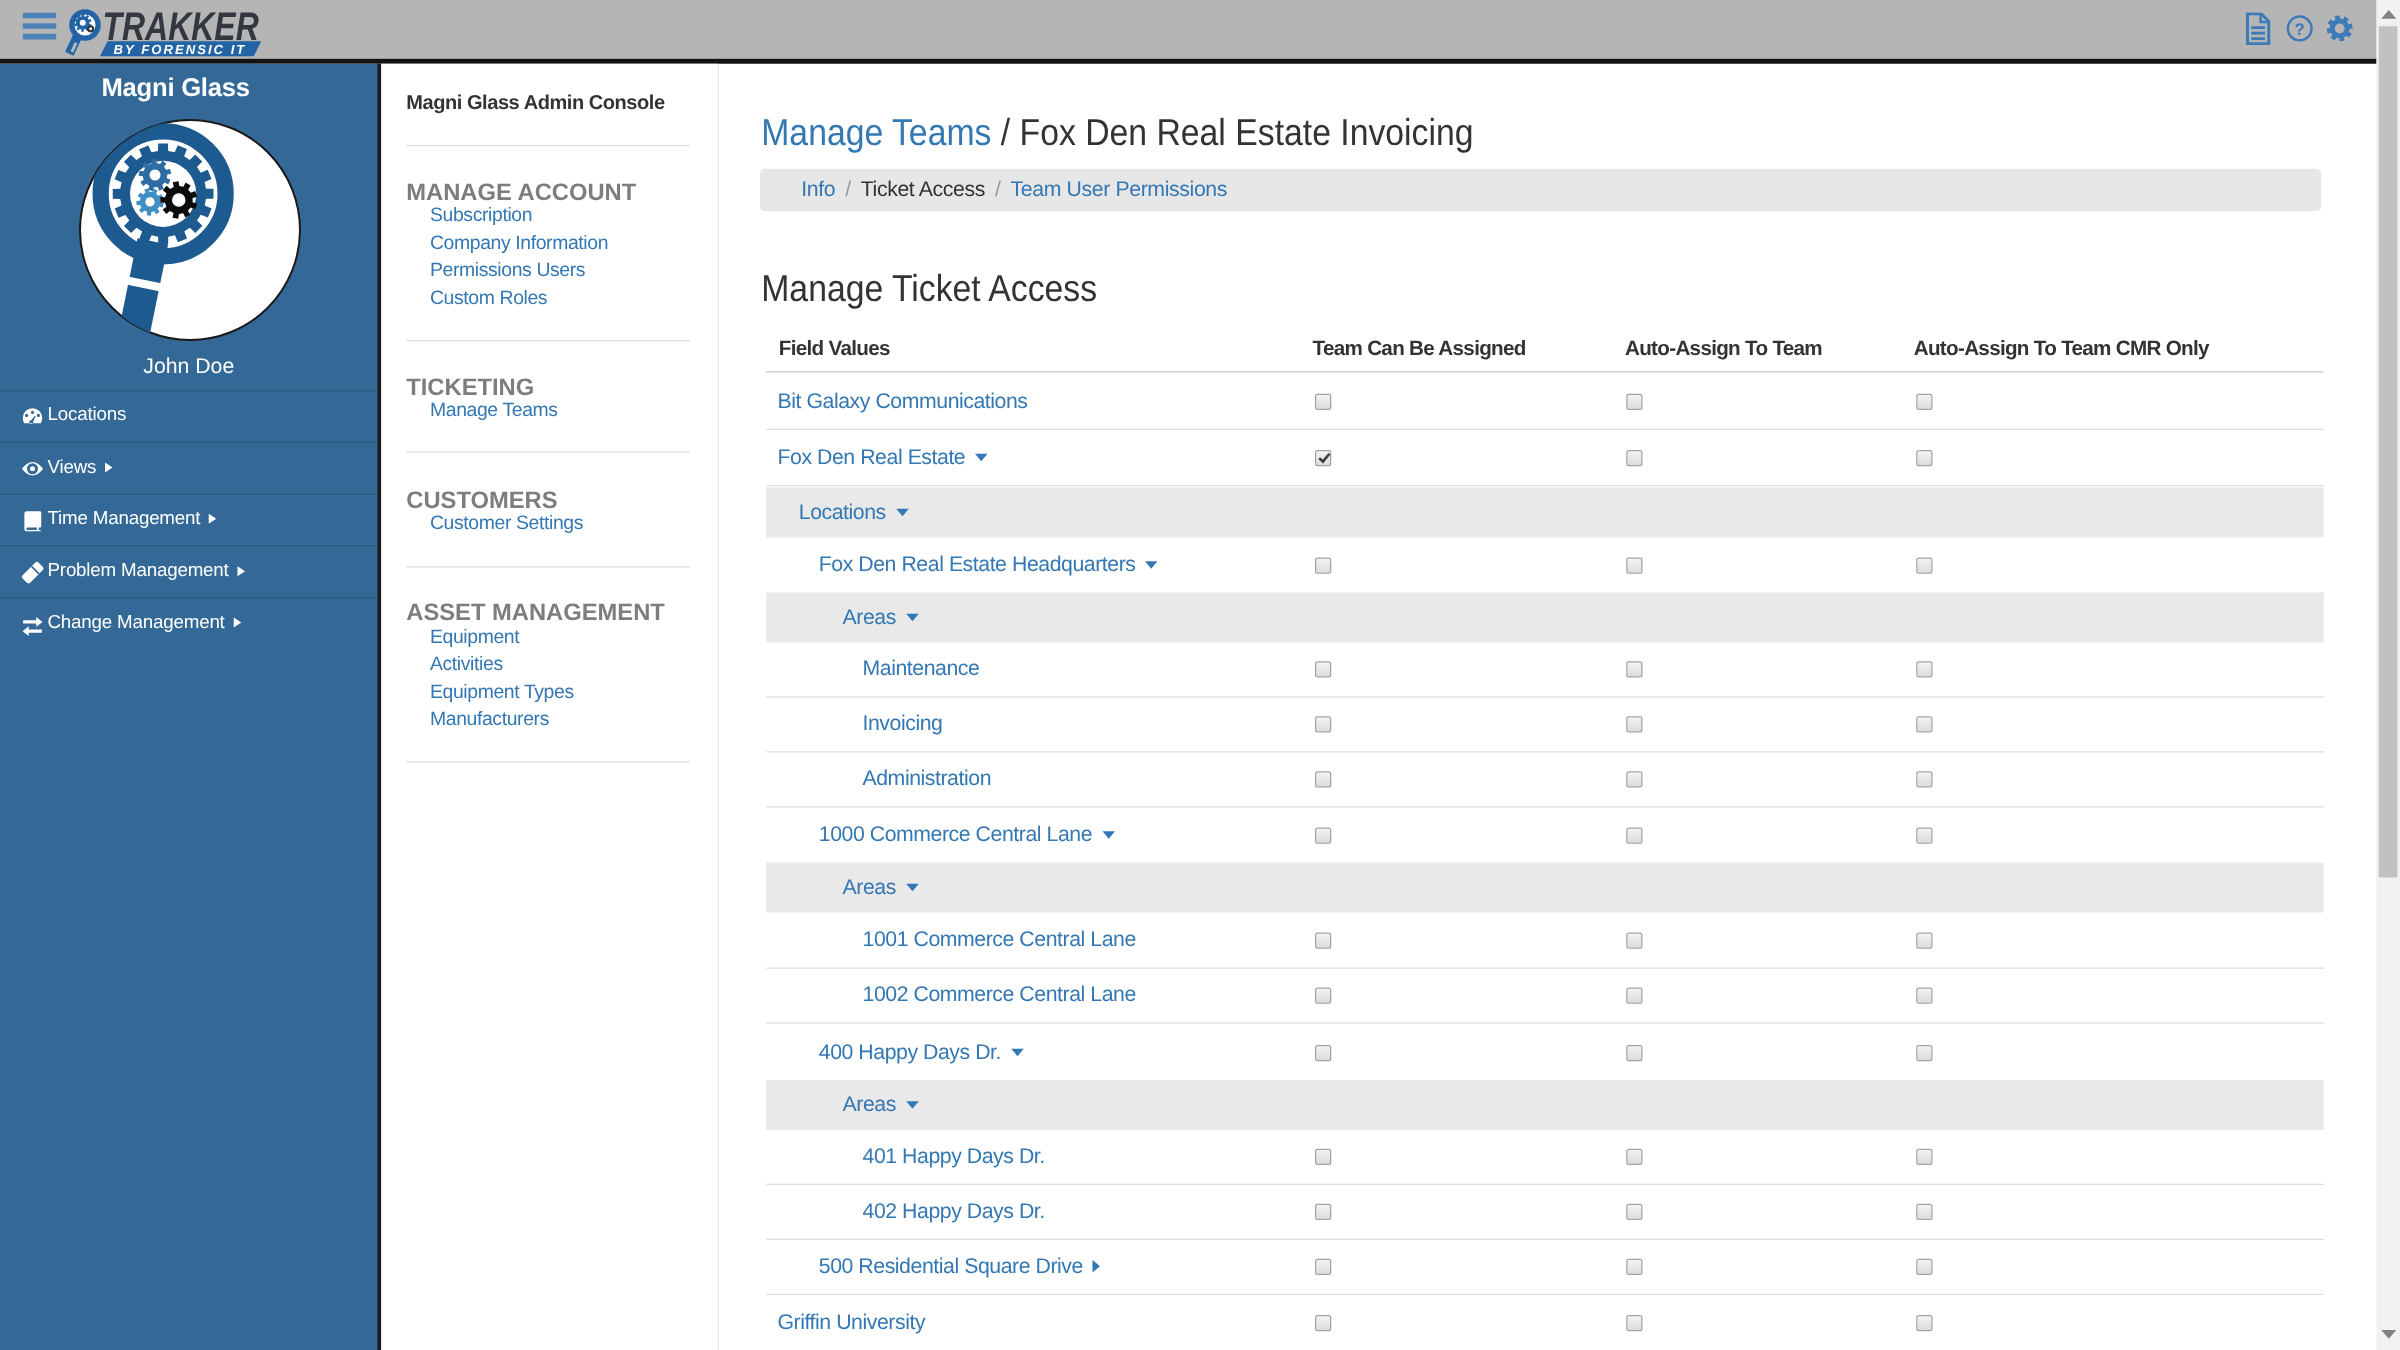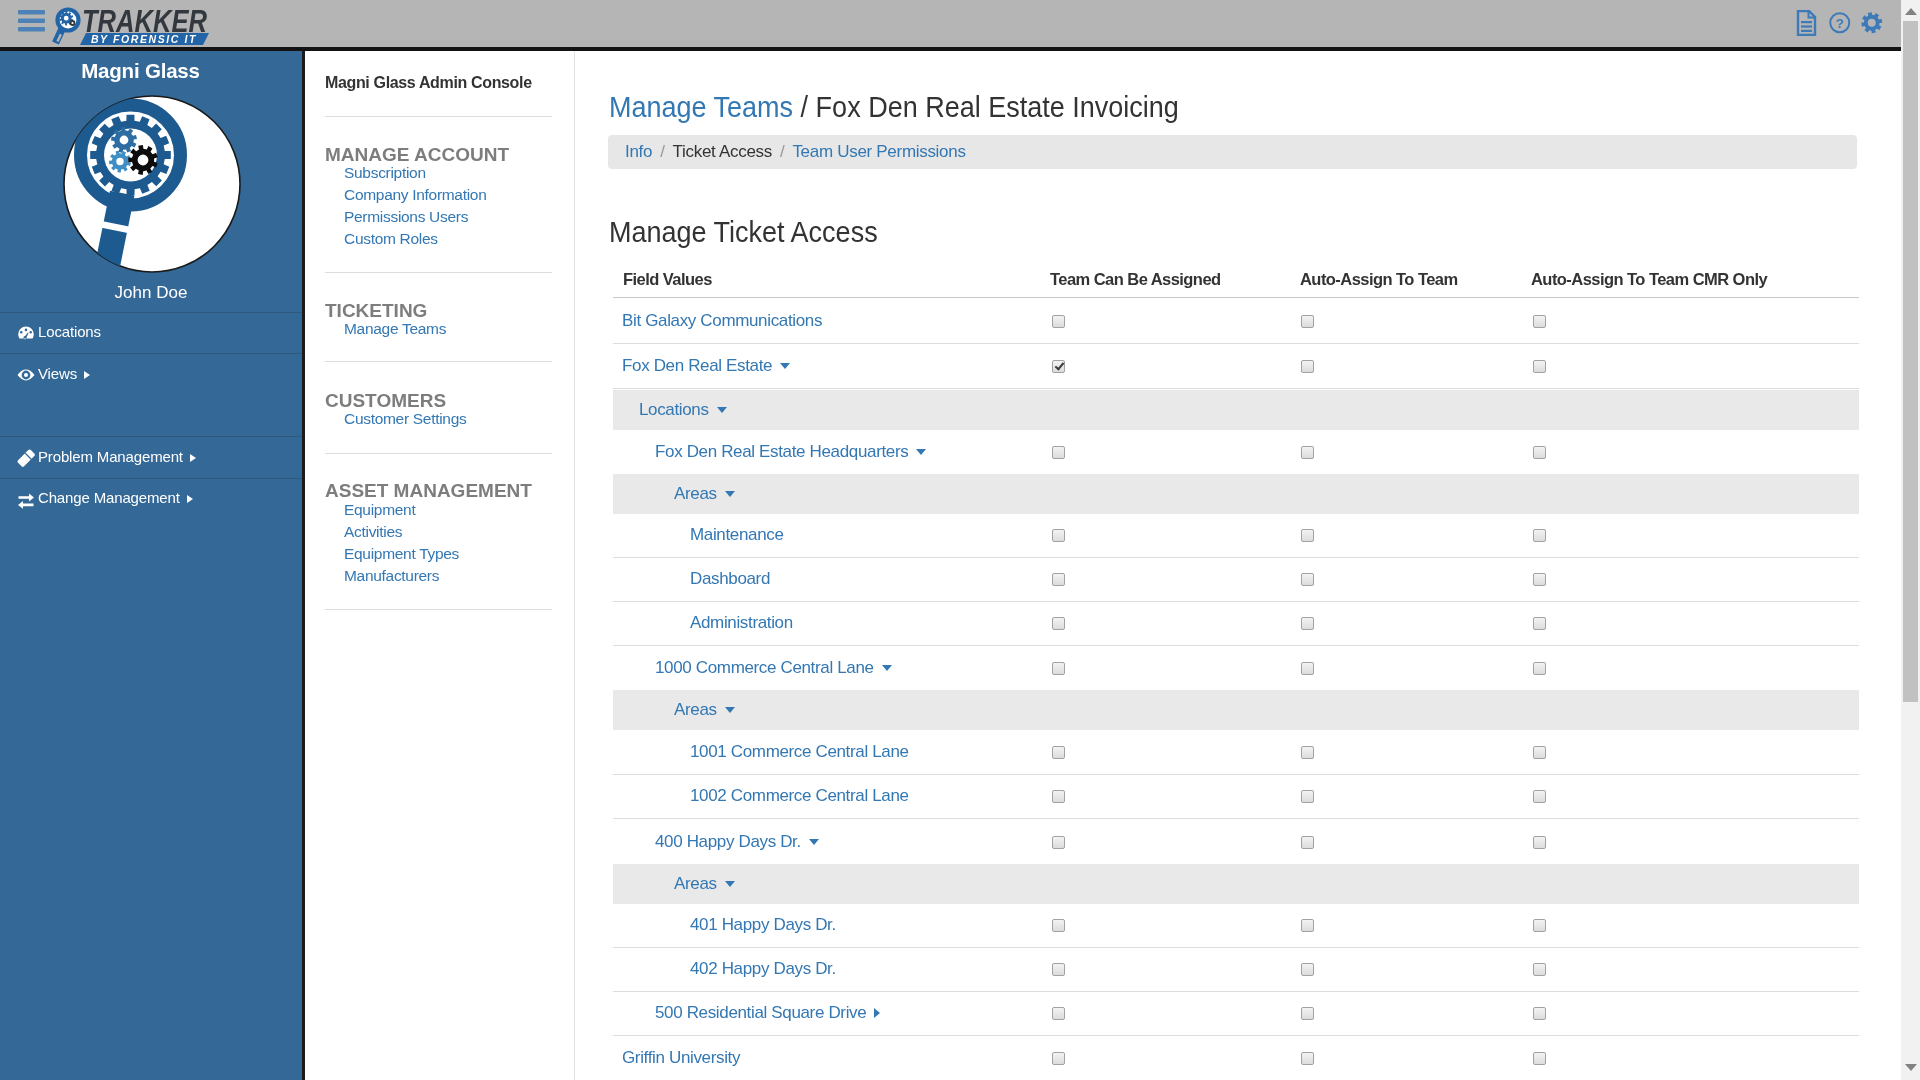--- a/index.html
+++ b/index.html
@@ -21,21 +21,21 @@
 
 #admin { position:absolute; left:305px; top:51px; width:269px; height:1029px; background:#fff; }
 #adminline { position:absolute; left:574px; top:51px; width:1px; height:1029px; background:#e3e3e3; }
 .adm-title { position:absolute; left:20px; color:#333; font-size:16px; font-weight:bold; letter-spacing:-0.35px; }
 .adm-div { position:absolute; left:20px; width:227px; height:1px; background:#ddd; }
 .adm-head { position:absolute; left:20px; color:#7d7d7d; font-size:19px; font-weight:bold; letter-spacing:0px; }
 .adm-link { position:absolute; left:39px; color:#3377b3; font-size:15.5px; letter-spacing:-0.3px; }
 
 .blue { color:#3377b3; }
 #h2a { position:absolute; left:609px; top:90px; font-size:30px; color:#333; transform:scaleX(0.9); transform-origin:0 0; white-space:nowrap; }
-#crumb { position:absolute; left:608px; top:135px; width:1249px; height:34px; background:#e7e7e7; border-radius:4px; font-size:17px; line-height:34px; letter-spacing:-0.3px; }
+#crumb { position:absolute; left:608px; top:135px; width:1249px; height:34px; background:#e7e7e7; border-radius:4px; font-size:17px; line-height:34px; letter-spacing:-0.3px;padding-left:16px; }
 #crumb .inner { margin-left:17px; }
 #crumb .sep { color:#999; margin:0 8px; }
 #h2b { position:absolute; left:609px; top:215px; font-size:30px; color:#333; transform:scaleX(0.9); transform-origin:0 0; white-space:nowrap; }
 .th { position:absolute; top:270px; font-size:16.5px; font-weight:bold; color:#333; letter-spacing:-0.55px; }
 #thline { position:absolute; left:613px; top:296.5px; width:1246px; height:1.5px; background:#c9c9c9; }
 .trow { position:absolute; left:613px; width:1246px; font-size:17px; letter-spacing:-0.35px; }
 .trow .txt { position:absolute; top:50%; transform:translateY(-50%); white-space:nowrap; }
 .bband { position:absolute; left:613px; width:1246px; height:40px; background:#e9e9e9; font-size:17px; letter-spacing:-0.35px; }
 .bband .txt { position:absolute; top:50%; transform:translateY(-50%); }
 .bdr { border-bottom:1px solid #ddd; }
@@ -117,20 +117,26 @@
         </svg>
       <span class="mlabel">Locations</span>
     </div>
     <div class="mitem" style="top:302px">
       <svg class="mico" viewBox="0 0 18 18">
           <path d="M0.5,9 Q9,-1.8 17.5,9 Q9,19.8 0.5,9 Z M9,4.6 a4.4,4.4 0 1 0 0,8.8 a4.4,4.4 0 0 0 0,-8.8 Z" fill="#fff" fill-rule="evenodd"></path>
           <circle cx="9" cy="9" r="2" fill="#fff"></circle>
         </svg>
       <span class="mlabel">Views<span class="mcaret"></span></span>
     </div>
+    <div class="mitem" style="top:343.5px">
+      <svg class="mico" viewBox="0 0 18 18">
+          <path d="M4.5,1 L15,1 Q16,1 16,2 L16,13 Q16,14 15,14 L14,14 L14,16 L15.5,16 L15.5,17 L4.5,17 Q2.5,17 2.5,15 L2.5,3 Q2.5,1 4.5,1 Z M5,14 Q4,14 4,15 Q4,16 5,16 L12.5,16 L12.5,14 Z" fill="#fff" fill-rule="evenodd"></path>
+        </svg>
+      <span class="mlabel">Time Management<span class="mcaret"></span></span>
+    </div>
     <div class="mitem" style="top:385px">
       <svg class="mico" viewBox="0 0 18 18">
           <g transform="rotate(-45 9 9)">
             <rect x="0" y="5" width="18" height="8.5" rx="1.8" fill="#fff"></rect>
             <rect x="11.2" y="5" width="1.4" height="8.5" fill="#39679a"></rect>
           </g>
         </svg>
       <span class="mlabel">Problem Management<span class="mcaret"></span></span>
     </div>
     <div class="mitem" style="top:426.5px">
@@ -197,21 +203,21 @@
     <div class="bband" style="top:473.5px">
         <span class="txt blue" style="left:61px">Areas<span class="cdown"></span></span>
       </div>
     <div class="trow bdr" style="top:513.5px;height:44px">
         <span class="txt blue" style="left:77px">Maintenance</span>
         <span class="cb c1"></span>
         <span class="cb c2"></span>
         <span class="cb c3"></span>
       </div>
     <div class="trow bdr" style="top:557.5px;height:44px">
-        <span class="txt blue" style="left:77px">Dashboard</span>
+        <span class="txt blue" style="left:77px">Invoicing</span>
         <span class="cb c1"></span>
         <span class="cb c2"></span>
         <span class="cb c3"></span>
       </div>
     <div class="trow bdr" style="top:601.5px;height:44px">
         <span class="txt blue" style="left:77px">Administration</span>
         <span class="cb c1"></span>
         <span class="cb c2"></span>
         <span class="cb c3"></span>
       </div>

